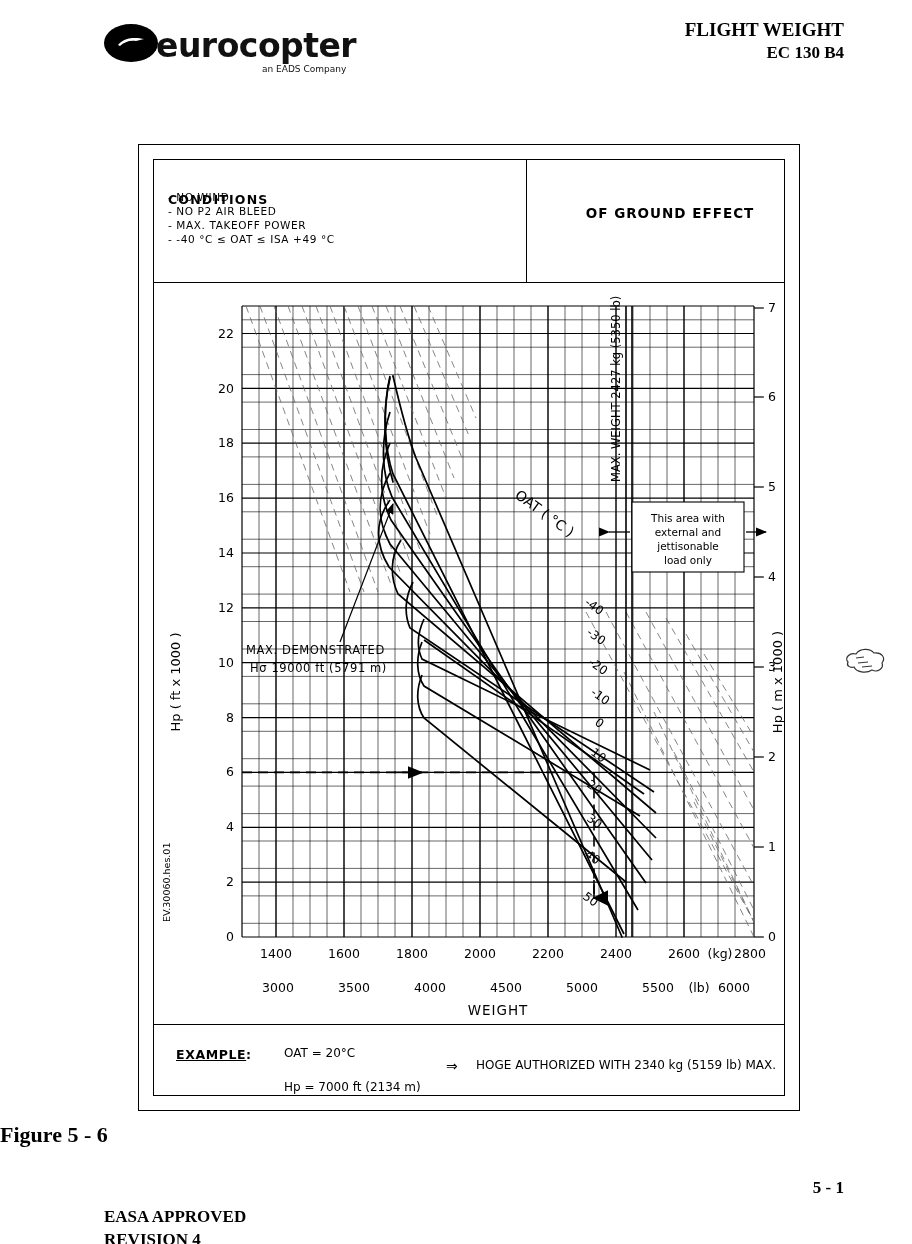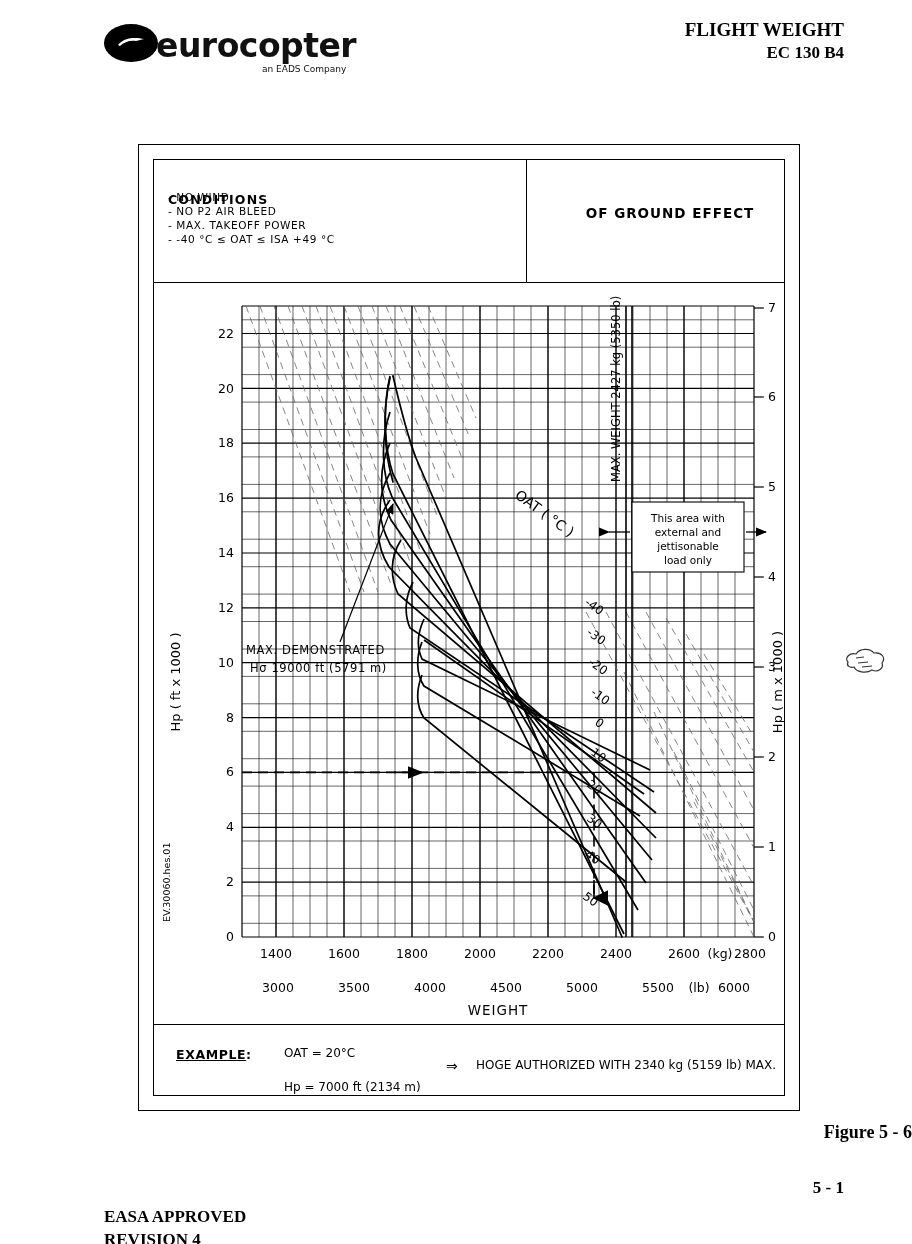--- a/index.html
+++ b/index.html
@@ -79,22 +79,22 @@
     font-family:"DejaVu Sans", sans-serif;font-size:12.5px;font-weight:bold;
     text-decoration:underline;letter-spacing:0.6px;margin-left:8px;
   }
   .ex-colon{position:absolute;left:92px;top:22px;font-family:"DejaVu Sans", sans-serif;font-size:12.5px;font-weight:bold;}
   .ex-l1{position:absolute;left:130px;top:21px;font-family:"DejaVu Sans", sans-serif;font-size:12px;}
   .ex-l2{position:absolute;left:130px;top:43px;font-family:"DejaVu Sans", sans-serif;font-size:12px;margin-top:12px;}
   .ex-arrow{position:absolute;left:292px;top:33px;font-family:"DejaVu Sans", sans-serif;font-size:14px;}
   .ex-res{position:absolute;left:322px;top:33px;font-family:"DejaVu Sans", sans-serif;font-size:12px;}
 
   .fig-caption{
-    position:absolute;left:0;right:0;top:1122px;text-align:right;
-    font-family:"Liberation Serif", serif;font-weight:bold;font-size:18px;
+    position:absolute;left:0;right:0;top:1122px;text-align:left;
+    font-family:"Liberation Serif", serif;font-weight:bold;font-size:22px;
   }
 
   
   .footer-left{
     position:absolute;left:104px;top:1178px;
     font-family:"Liberation Serif", serif;font-weight:bold;font-size:17px;line-height:1.35;margin-top:28px;
   }
   .footer-right{
     position:absolute;right:68px;top:1178px;
     font-family:"Liberation Serif", serif;font-weight:bold;font-size:17px;

